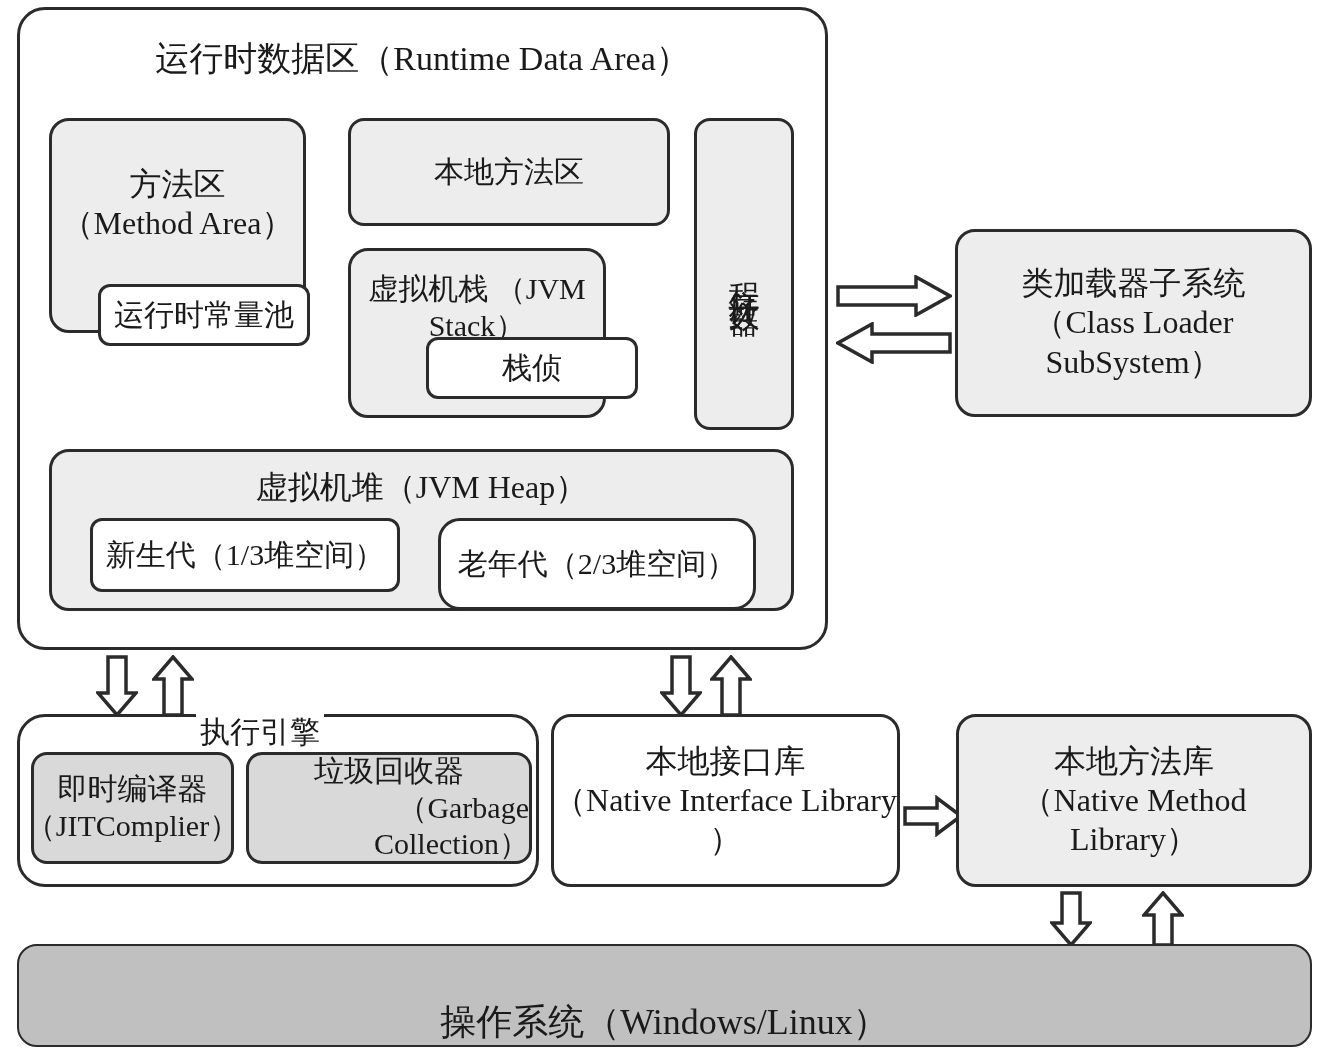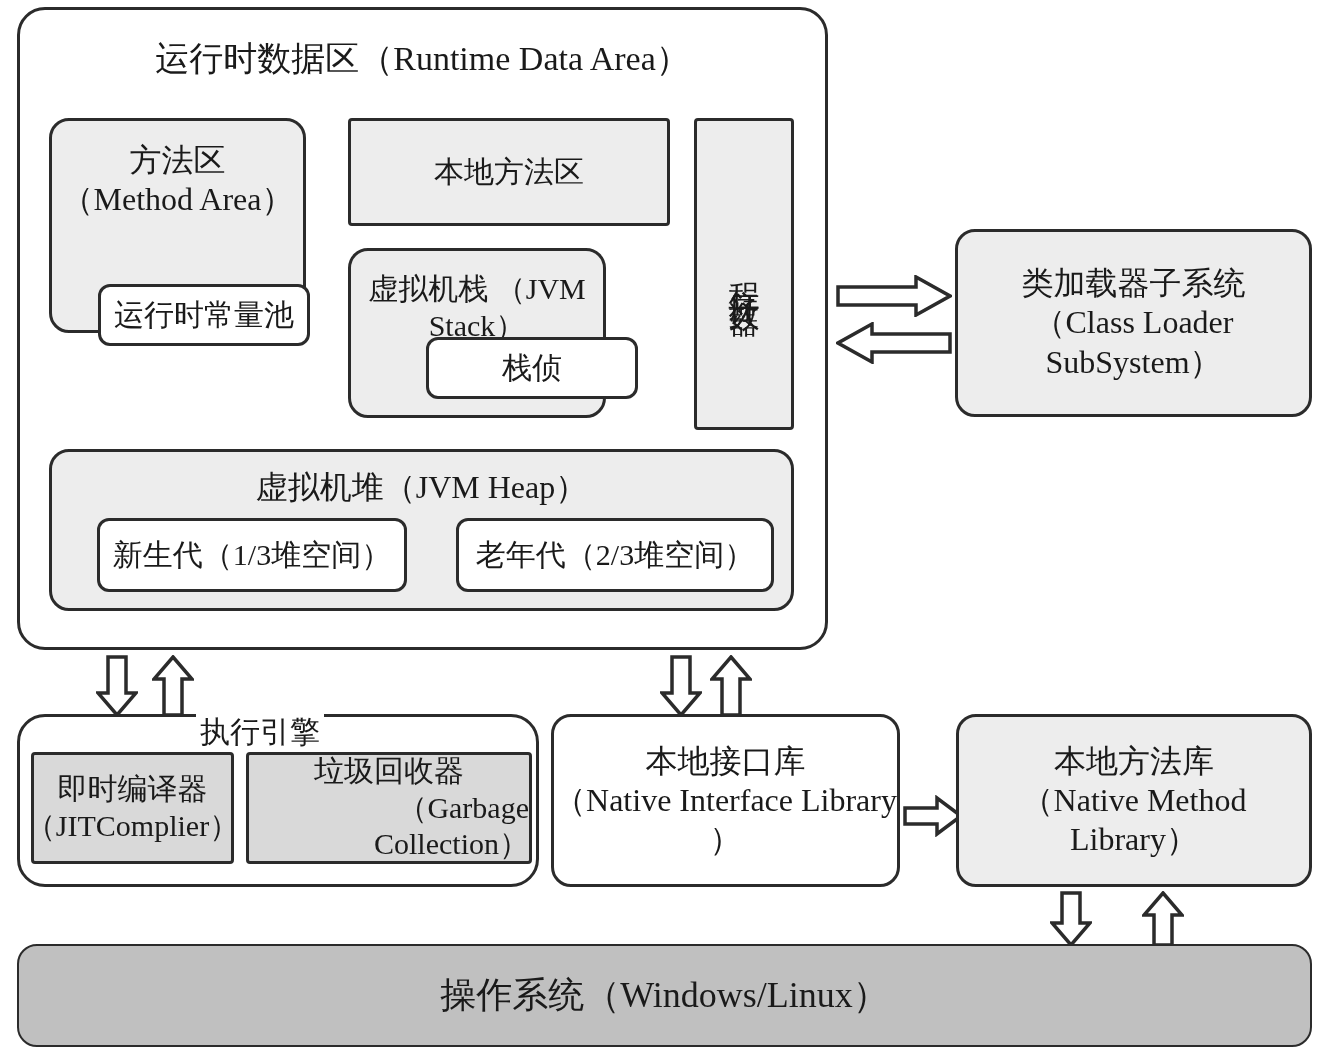--- a/index.html
+++ b/index.html
@@ -24,25 +24,25 @@
     background: #ffffff;
     display: flex;
     flex-direction: column;
     align-items: center;
     justify-content: center;
     text-align: center;
     line-height: 1.22;
   }
   .box.gray   { background: #ededed; }
   .box.gray2  { background: #d9d9d9; }
-  .box.osgray { background: #c0c0c0; }
+  .box.osgray { background: #c0c0c0; justify-content: flex-end; }
   .box.white  { background: #ffffff; }
 
   .r12 { border-radius: 12px; margin-left: 28px; }
-  .r16 { border-radius: 4px; }
+  .r16 { border-radius: 16px; }
   .r20 { border-radius: 20px; }
   .r28 { border-radius: 28px; }
   .thin { border-width: 2px; }
   .t30        { font-size: 30px; }
   .t32        { font-size: 32px; }
   .t36        { font-size: 36px; }
 
   .vertical {
     writing-mode: vertical-rl;
     text-orientation: upright;
@@ -75,21 +75,21 @@
 </style>
 </head>
 <body>
 
 <div id="canvas">
 
   <div class="box white r28" style="left:17px; top:7px; width:811px; height:643px; justify-content:flex-start;">
     <div class="rda-title">运行时数据区（Runtime Data Area）</div>
   </div>
 
-  <div class="box gray r20" style="left:49px; top:118px; width:257px; height:215px; justify-content:flex-start; padding-top:20px;">
+  <div class="box gray r20" style="left:49px; top:118px; width:257px; height:215px; justify-content:flex-start; padding-top:44px;">
     <span class="t32">方法区</span>
     <span class="t32">（Method Area）</span>
   </div>
 
   <div class="box white r12" style="left:70px; top:284px; width:212px; height:62px;">
     <span class="t30">运行时常量池</span>
   </div>
 
   <div class="box gray r16" style="left:348px; top:118px; width:322px; height:108px;">
     <span class="t30">本地方法区</span>
@@ -103,24 +103,24 @@
     <span class="t30">栈侦</span>
   </div>
 
   <div class="box gray r16" style="left:694px; top:118px; width:100px; height:312px;">
     <span class="vertical">程序计数器</span>
   </div>
 
   <div class="box gray r20" style="left:49px; top:449px; width:745px; height:162px; justify-content:flex-start; padding-top:16px;">
     <span class="t32">虚拟机堆（JVM Heap）</span>
   </div>
-  <div class="box white r12" style="left:69px; top:518px; width:310px; height:74px;">
+  <div class="box white r12" style="left:62px; top:518px; width:310px; height:74px;">
     <span class="t30">新生代（1/3堆空间）</span>
   </div>
-  <div class="box white r12" style="left:428px; top:518px; width:318px; height:74px;">
+  <div class="box white r12" style="left:410px; top:518px; width:318px; height:92px;border-radius:22px;">
     <span class="t30">老年代（2/3堆空间）</span>
   </div>
 
   <div class="box gray r20" style="left:955px; top:229px; width:357px; height:188px;">
     <span class="t32">类加载器子系统</span>
     <span class="t32">（Class Loader SubSystem）</span>
   </div>
 
   <div class="arrow" style="left:836px; top:275px;">
     <svg width="116" height="42" viewBox="0 0 116 42">

